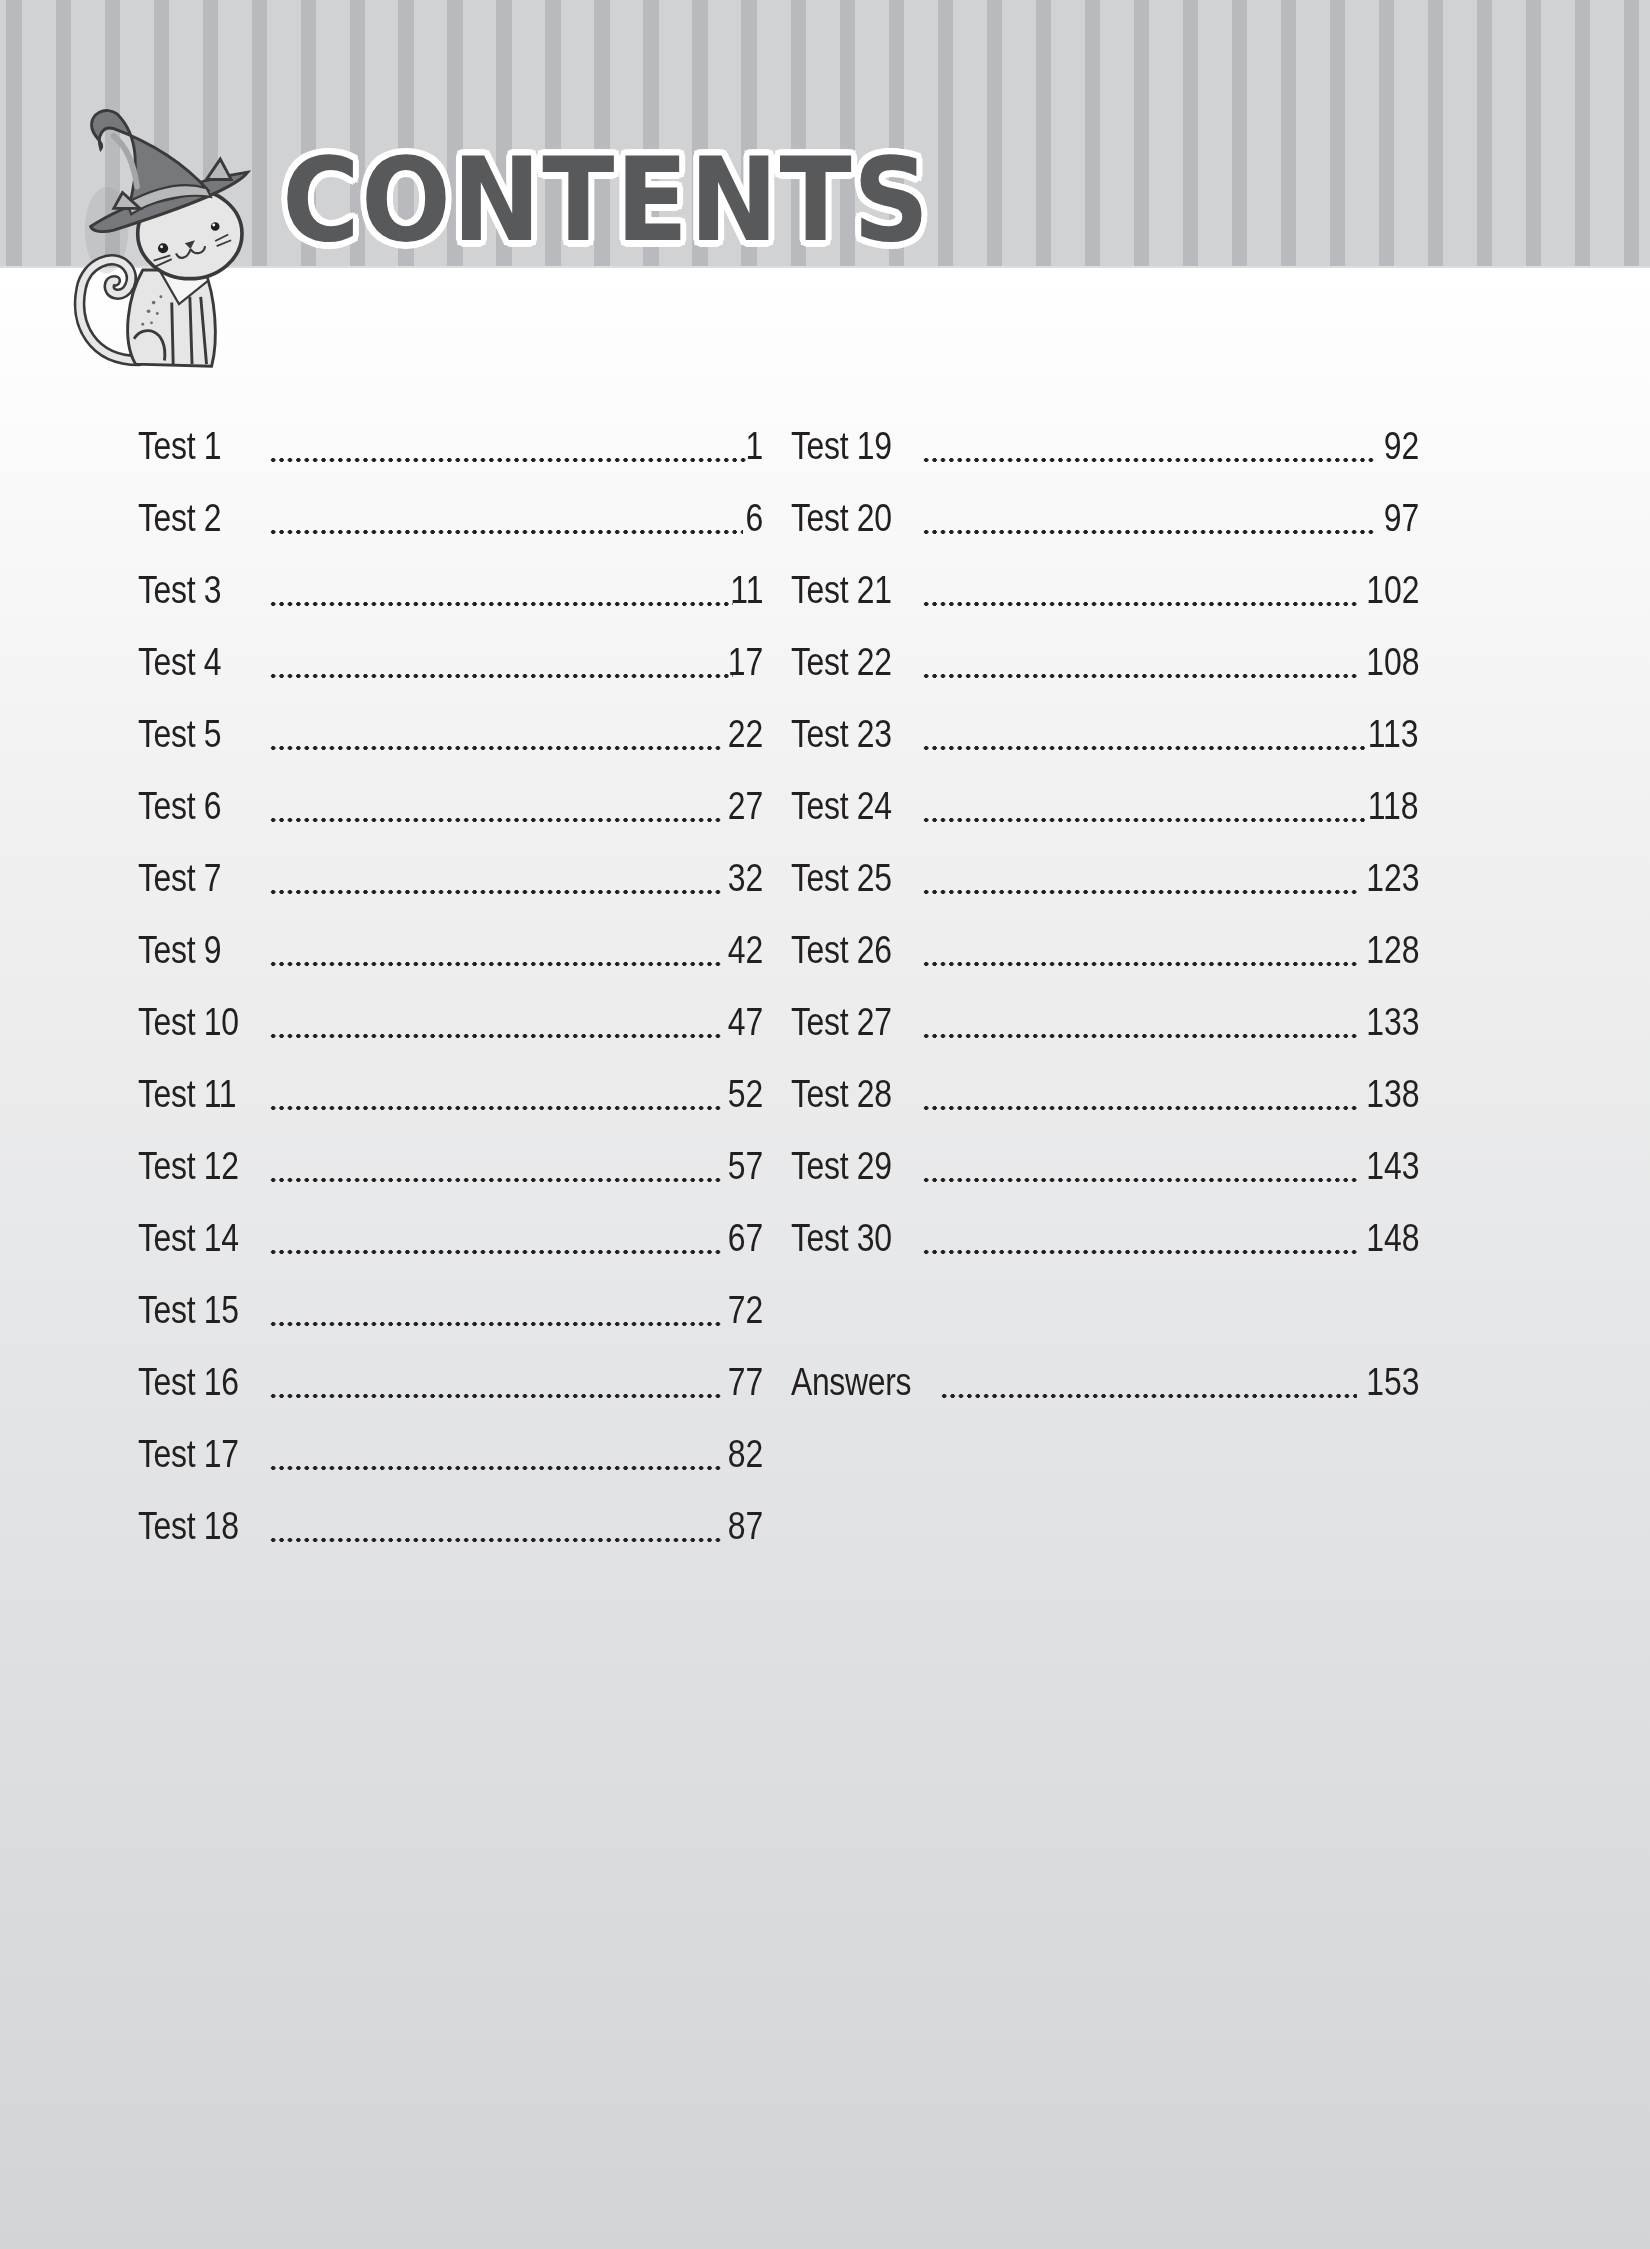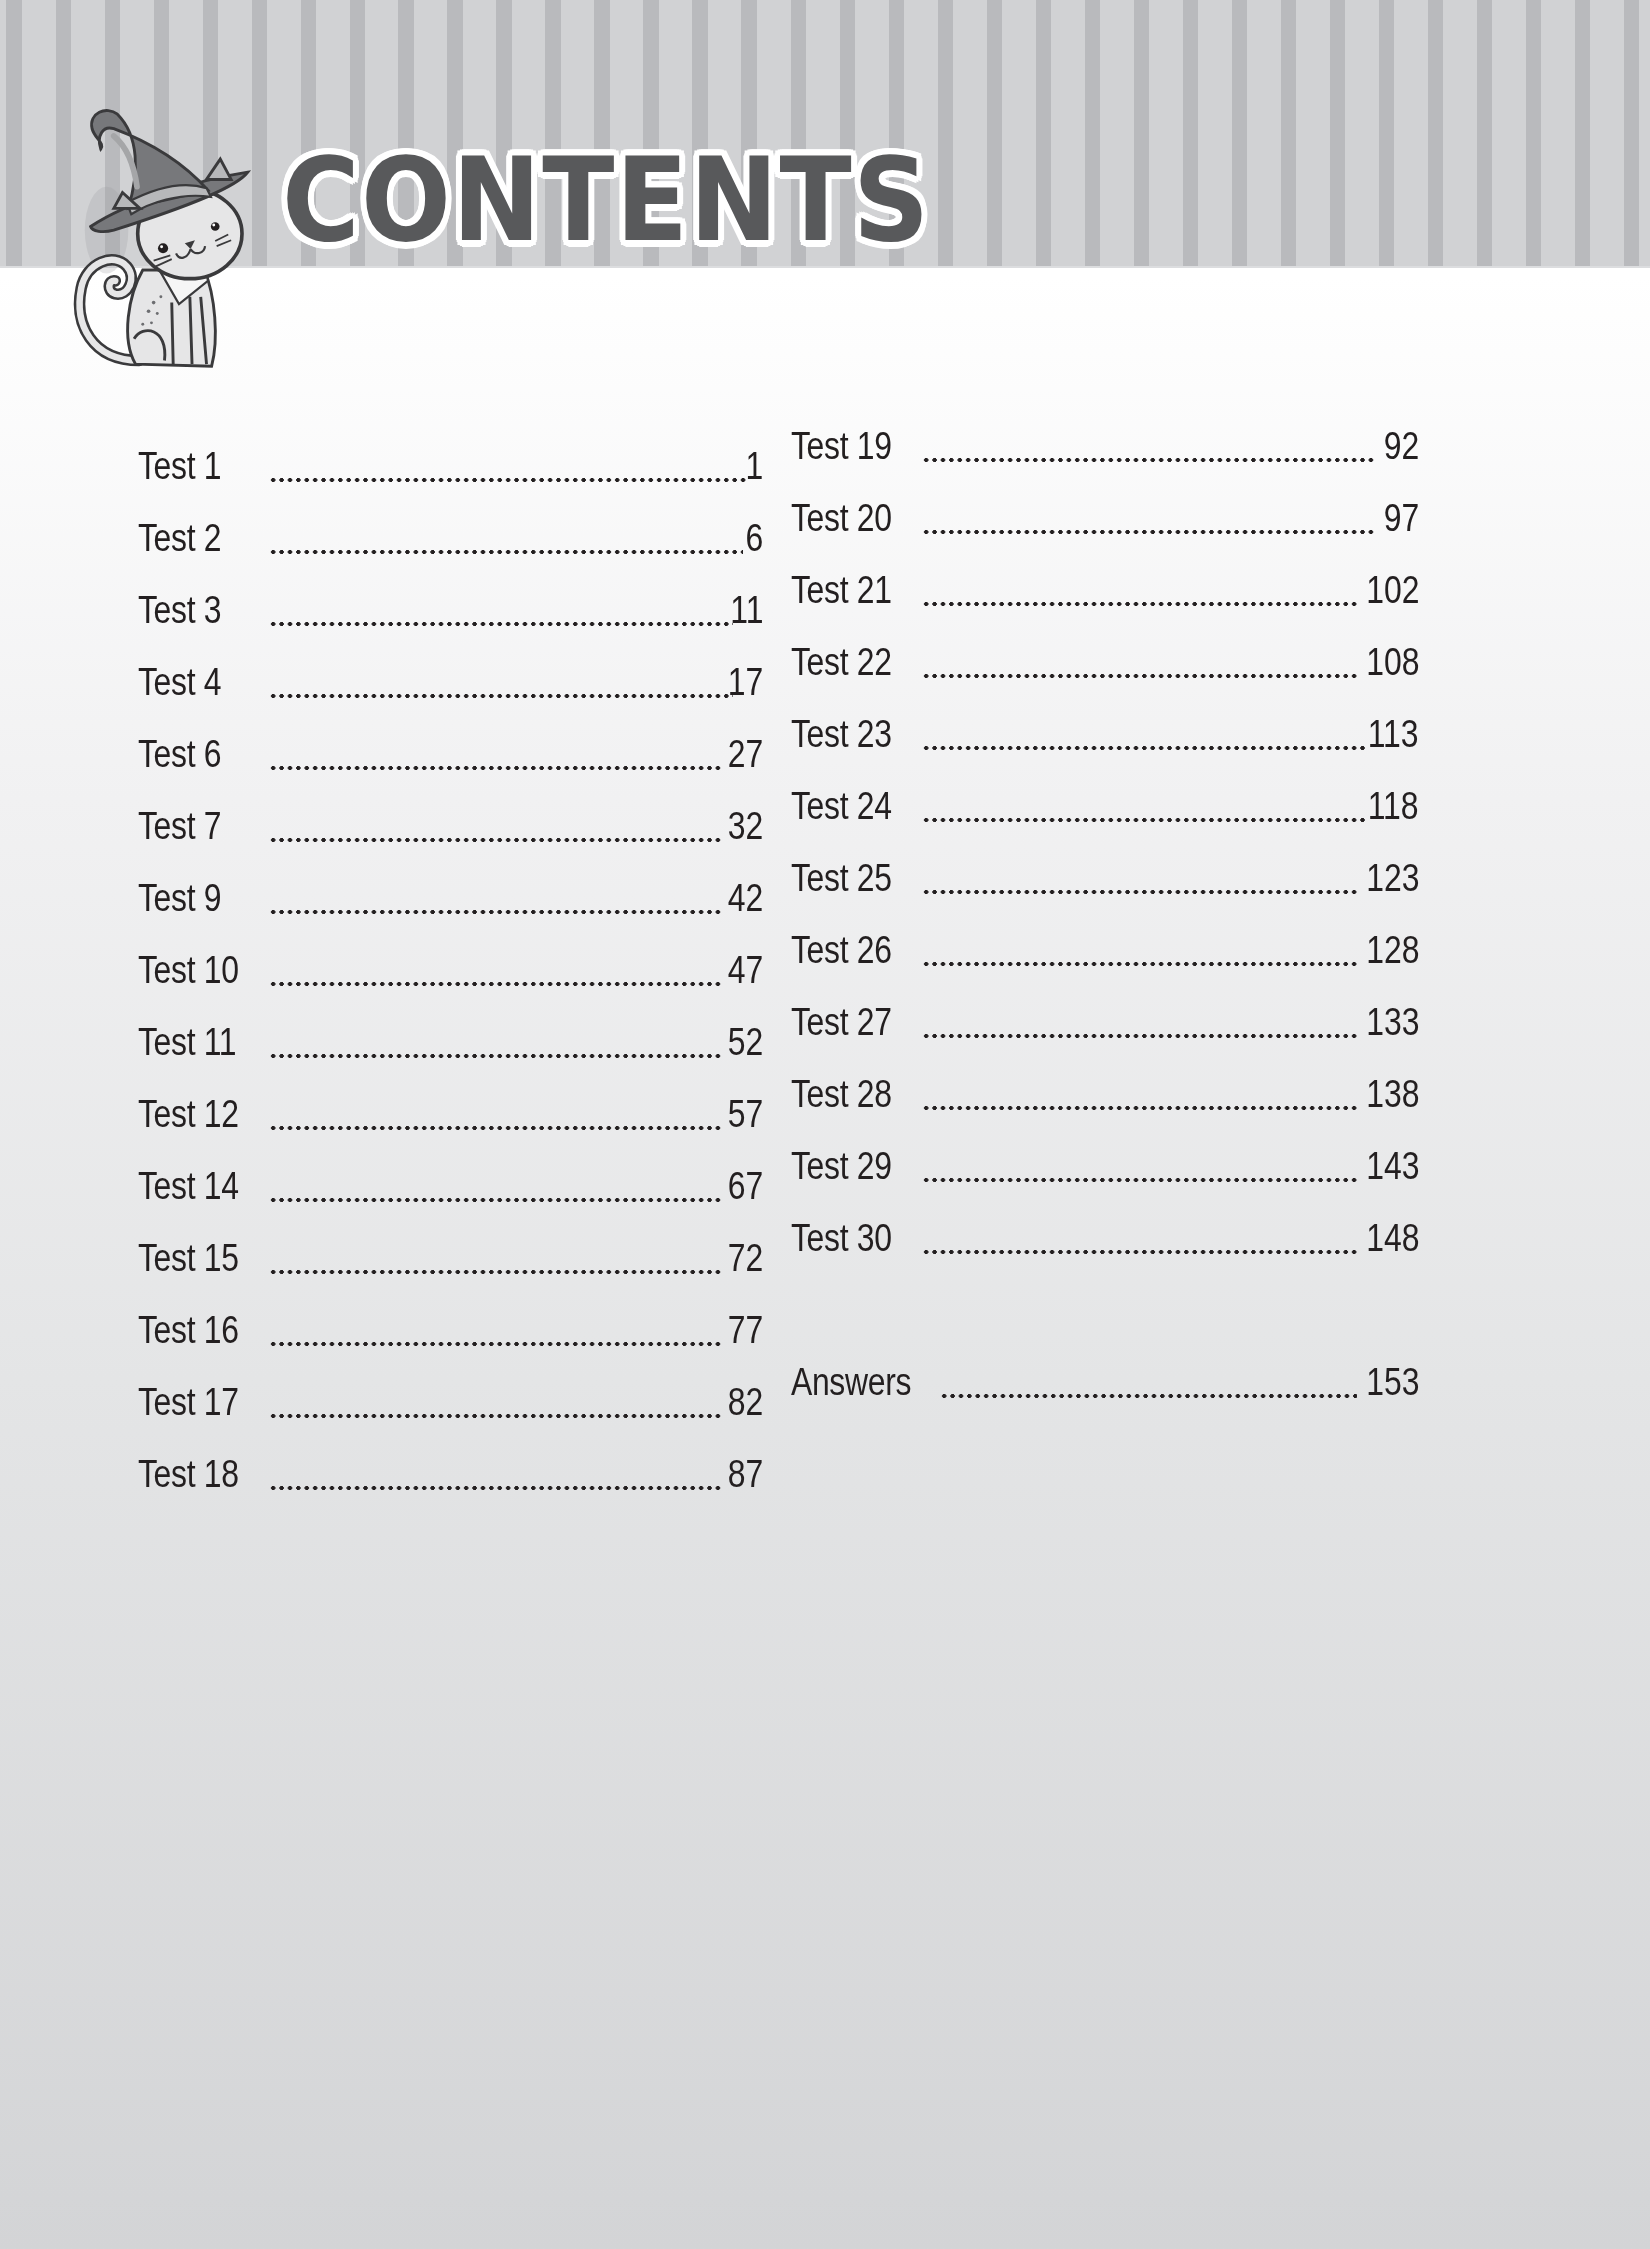--- a/index.html
+++ b/index.html
@@ -28,21 +28,21 @@
       3.6px 3.6px 0 #fff, -3.6px 3.6px 0 #fff, 3.6px -3.6px 0 #fff, -3.6px -3.6px 0 #fff,
       6.5px 0 0 #fff, -6.5px 0 0 #fff, 0 6.5px 0 #fff, 0 -6.5px 0 #fff,
       5.1px 5.1px 0 #fff, -5.1px 5.1px 0 #fff, 5.1px -5.1px 0 #fff, -5.1px -5.1px 0 #fff,
       2.2px 5.8px 0 #fff, -2.2px 5.8px 0 #fff, 2.2px -5.8px 0 #fff, -2.2px -5.8px 0 #fff,
       5.8px 2.2px 0 #fff, -5.8px 2.2px 0 #fff, 5.8px -2.2px 0 #fff, -5.8px -2.2px 0 #fff;
     transform: scaleX(0.92); transform-origin: left top;
     white-space: nowrap;
   }
   .mascot { position: absolute; left: 70px; top: 107px; width: 189px; height: 268px; }
   .toc-col { position: absolute; top: 424px; }
-  .toc-col.left { left: 138px; width: 625px; margin-top: 20px; }
+  .toc-col.left { left: 138px; width: 625px; }
   .toc-col.right { left: 791px; width: 628px; }
   .toc-row {
     position: relative; height: 72px;
     display: flex; align-items: flex-start;
     color: #231f20; font-size: 38px; line-height: 45px;
   }
   .toc-row.spacer { height: 72px; }
   .toc-label {
     display: inline-block; white-space: nowrap;
     transform: scaleX(0.84); transform-origin: left center;
@@ -127,20 +127,25 @@
       <span class="toc-label">Test 3</span>
       <span class="toc-leader" style="left:131px;right:30.5px"></span>
       <span class="toc-page">11</span>
     </div>
   <div class="toc-row">
       <span class="toc-label">Test 4</span>
       <span class="toc-leader" style="left:131px;right:30.5px"></span>
       <span class="toc-page">17</span>
     </div>
   <div class="toc-row">
+      <span class="toc-label">Test 5</span>
+      <span class="toc-leader" style="left:131px;right:41px"></span>
+      <span class="toc-page">22</span>
+    </div>
+  <div class="toc-row">
       <span class="toc-label">Test 6</span>
       <span class="toc-leader" style="left:131px;right:41px"></span>
       <span class="toc-page">27</span>
     </div>
   <div class="toc-row">
       <span class="toc-label">Test 7</span>
       <span class="toc-leader" style="left:131px;right:41px"></span>
       <span class="toc-page">32</span>
     </div>
   <div class="toc-row">

